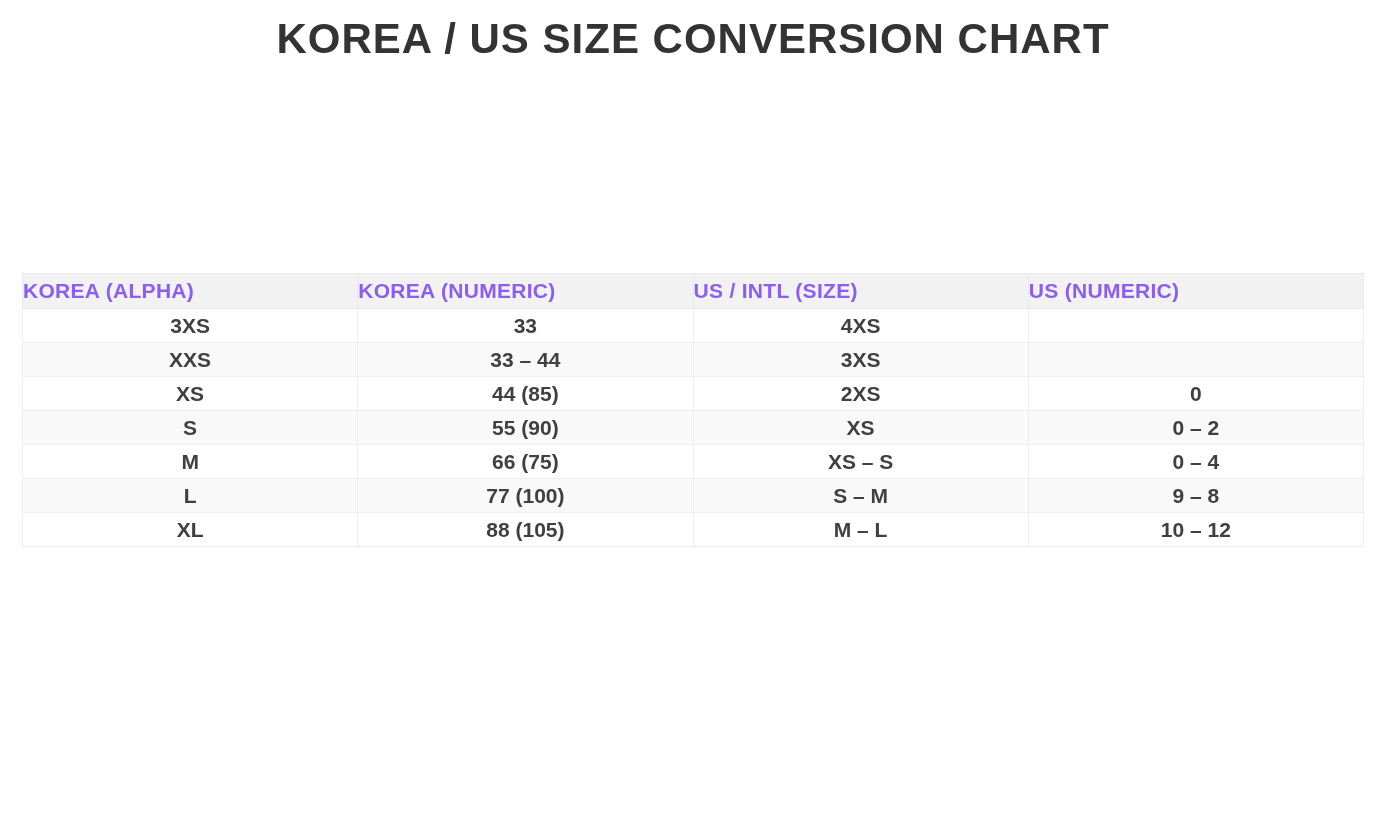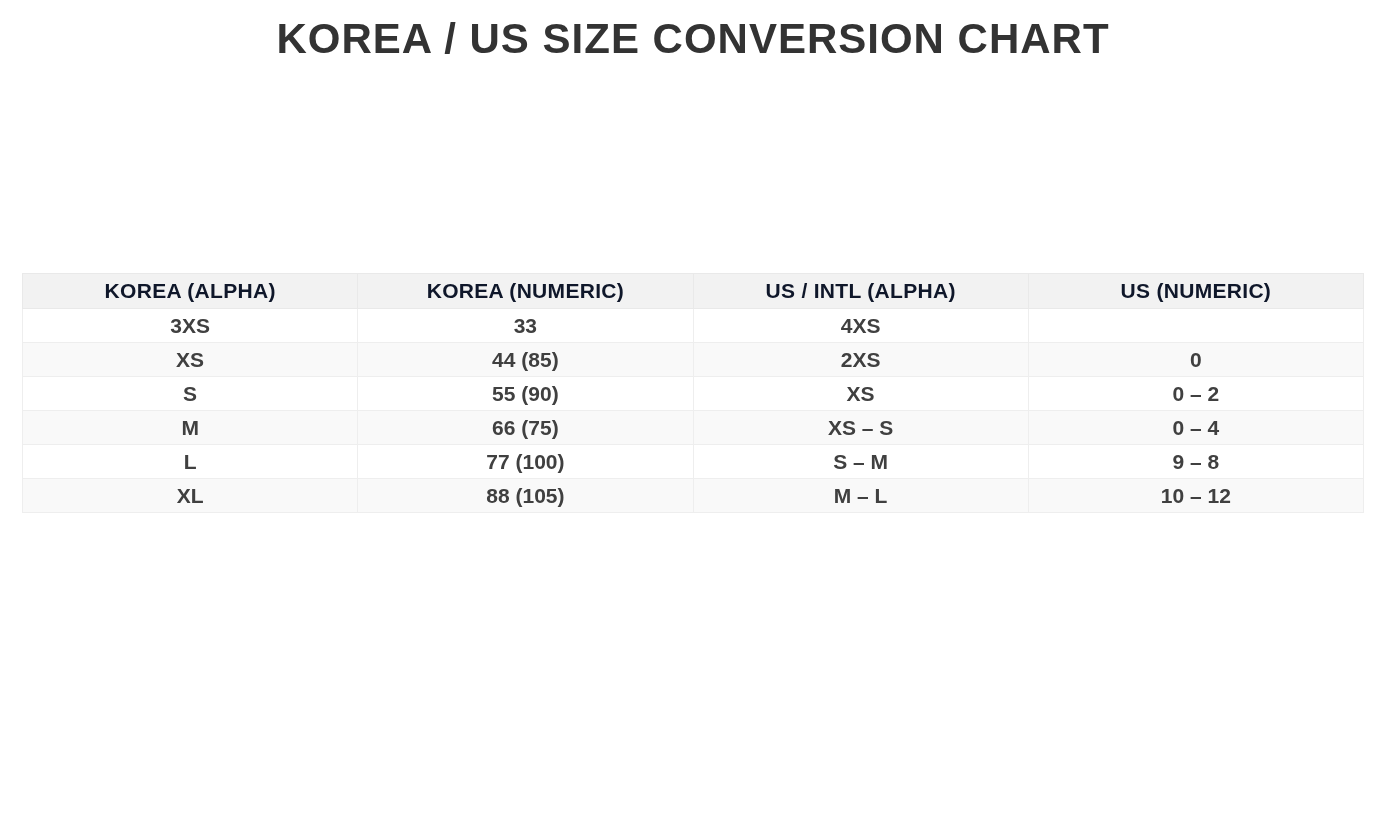--- a/index.html
+++ b/index.html
@@ -33,25 +33,25 @@
     left: 22px;
     right: 22px;
   }
   table.conversion-table {
     width: 100%;
     border-collapse: collapse;
     table-layout: fixed;
   }
   table.conversion-table th {
     background: #f2f2f2;
-    color: #0f172a;
+    color: #8b5cf6;
     font-size: 21px;
     font-weight: bold;
     height: 34px;
-    text-align: center;
+    text-align: left;
     border: 1px solid #e9e9e9;
     padding: 0;
     letter-spacing: 0.3px;
   }
   table.conversion-table td {
     color: #404040;
     font-size: 21px;
     font-weight: bold;
     height: 33px;
     text-align: center;
@@ -67,29 +67,35 @@
 <body>
 
 <h1 class="page-title">KOREA / US SIZE CONVERSION CHART</h1>
 
 <div class="table-wrap">
   <table class="conversion-table">
     <thead>
       <tr>
         <th>KOREA (ALPHA)</th>
         <th>KOREA (NUMERIC)</th>
-        <th>US / INTL (ALPHA)</th>
+        <th>US / INTL (SIZE)</th>
         <th>US (NUMERIC)</th>
       </tr>
     </thead>
     <tbody>
       <tr>
         <td>3XS</td>
         <td>33</td>
         <td>4XS</td>
+        <td></td>
+      </tr>
+      <tr>
+        <td>XXS</td>
+        <td>33 – 44</td>
+        <td>3XS</td>
         <td></td>
       </tr>
       <tr>
         <td>XS</td>
         <td>44 (85)</td>
         <td>2XS</td>
         <td>0</td>
       </tr>
       <tr>
         <td>S</td>

